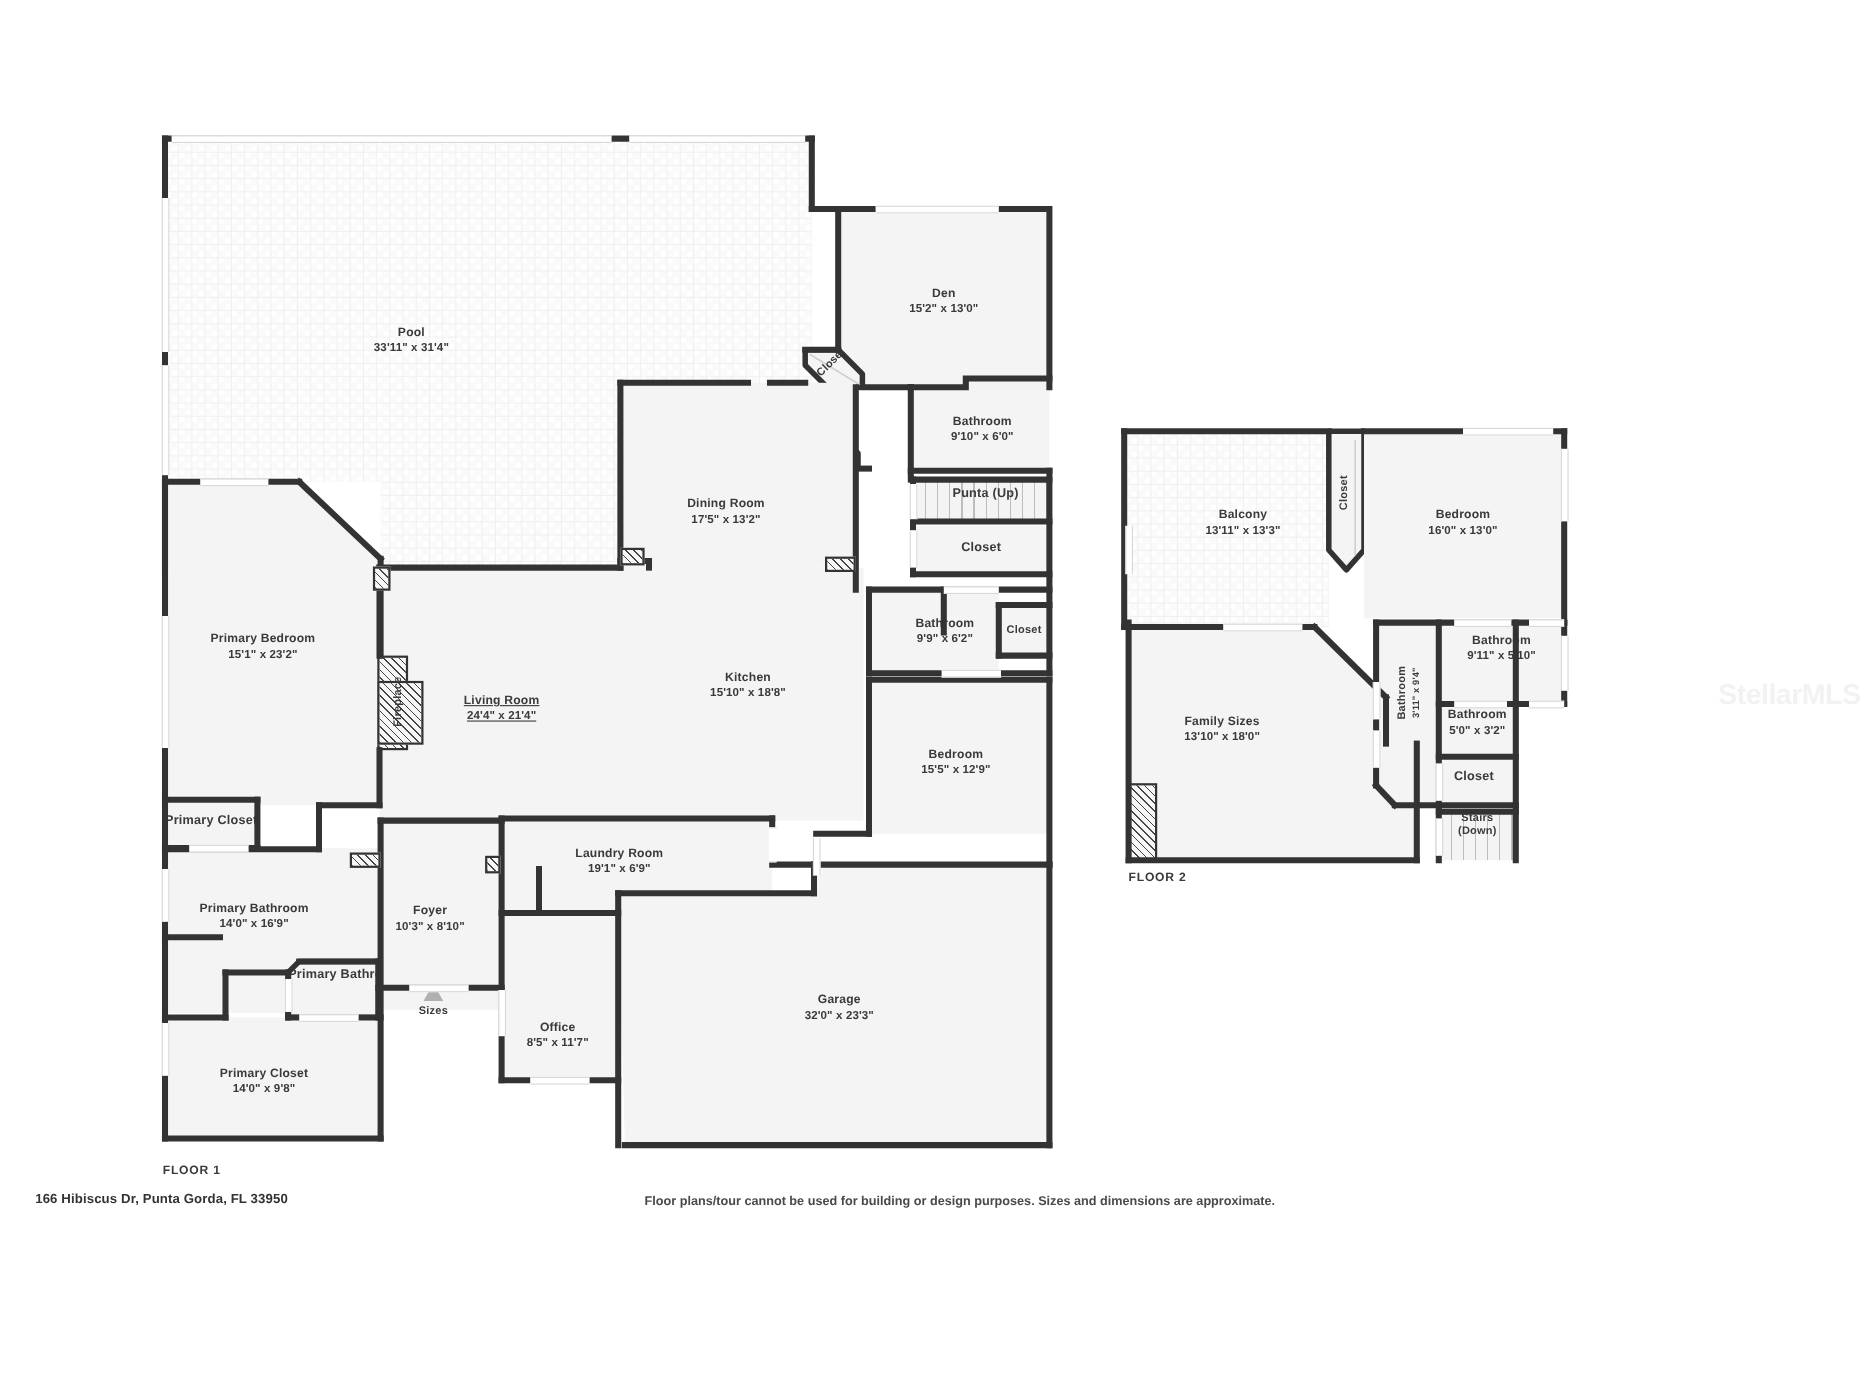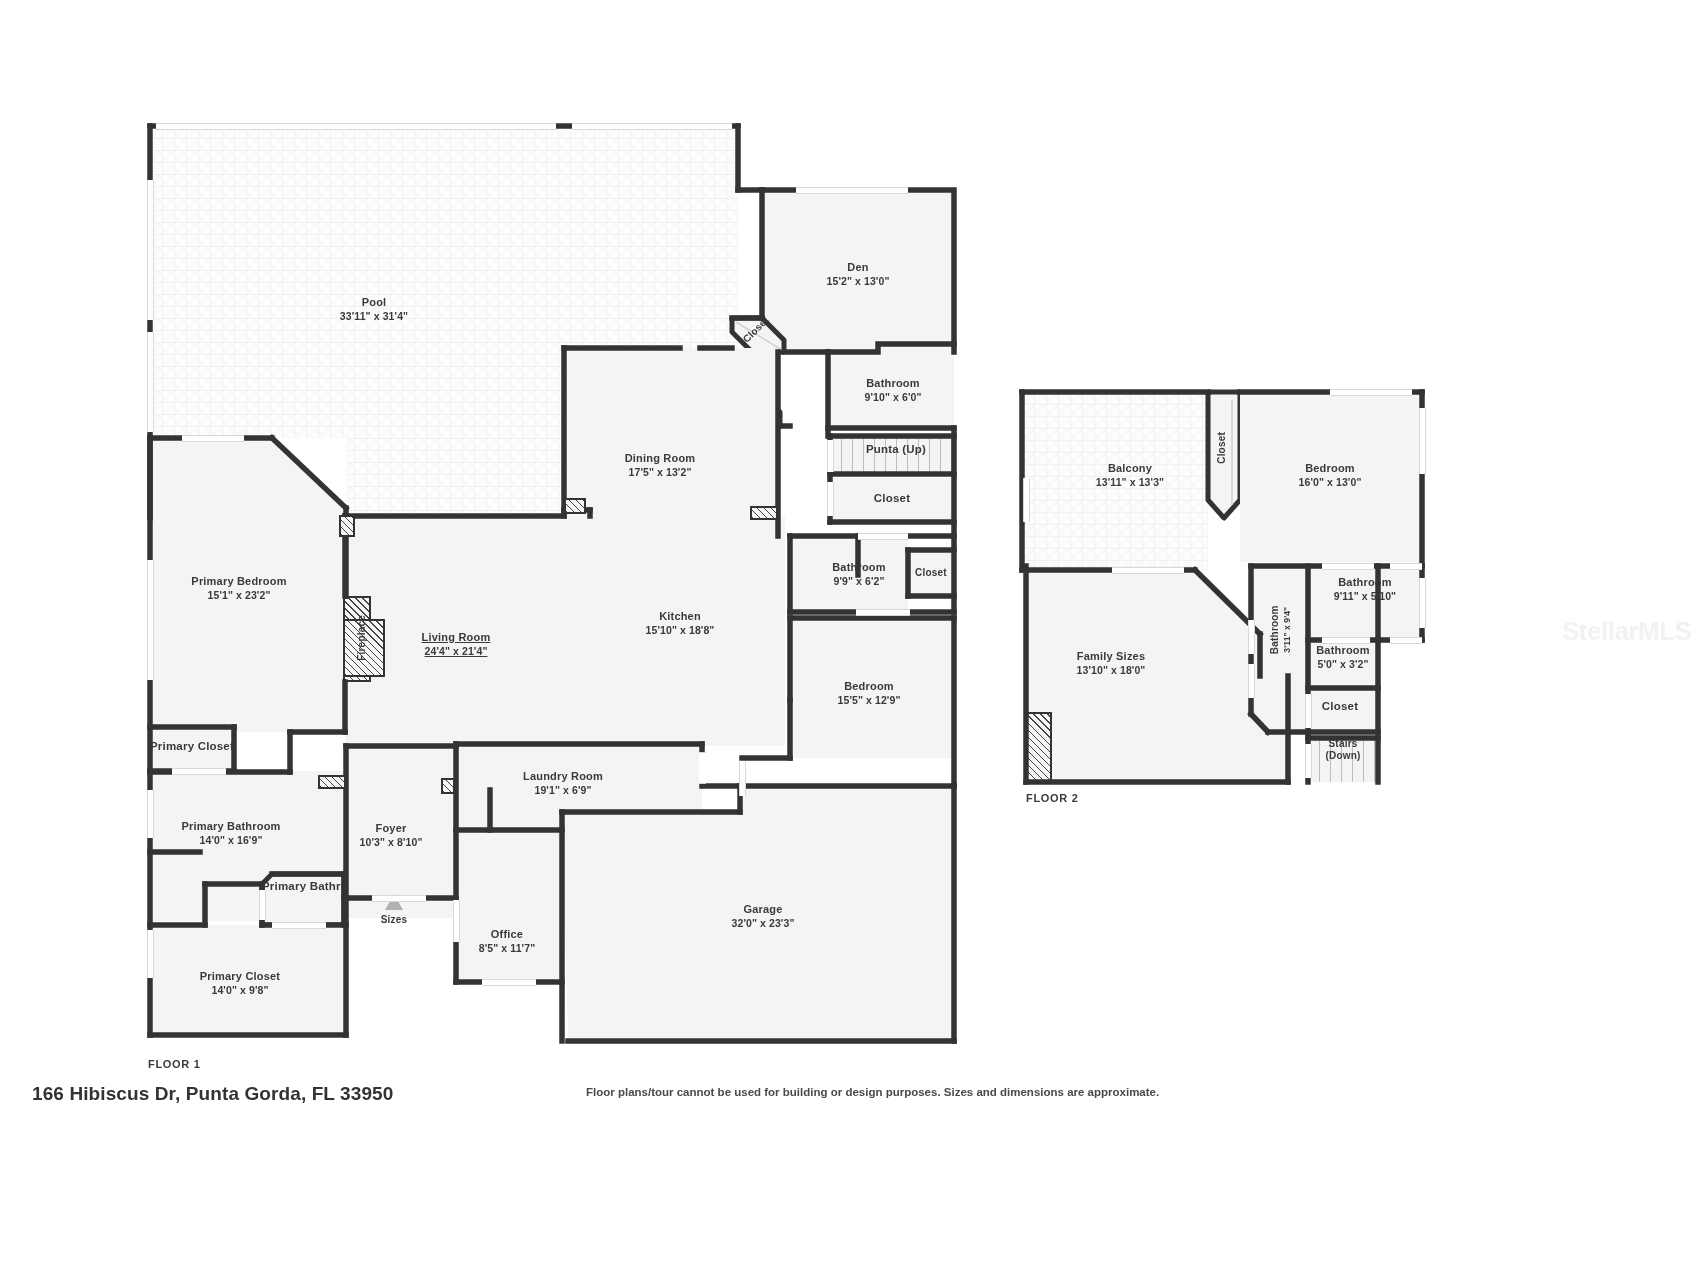--- a/index.html
+++ b/index.html
@@ -85,21 +85,21 @@
   
   .floor-tag {
     position: absolute;
     font-size: 11px;
     font-weight: bold;
     letter-spacing: .7px;
     color: #3a3a3a;
   }
   .address {
     position: absolute;
-    font-size: 19px;
+    font-size: 12px;
     font-weight: bold;
     color: #333333;
     letter-spacing: .1px;
   }
   .disclaimer {
     position: absolute;
     font-size: 11.5px;
     font-weight: bold;
     color: #4a4a4a;
     letter-spacing: 0;

